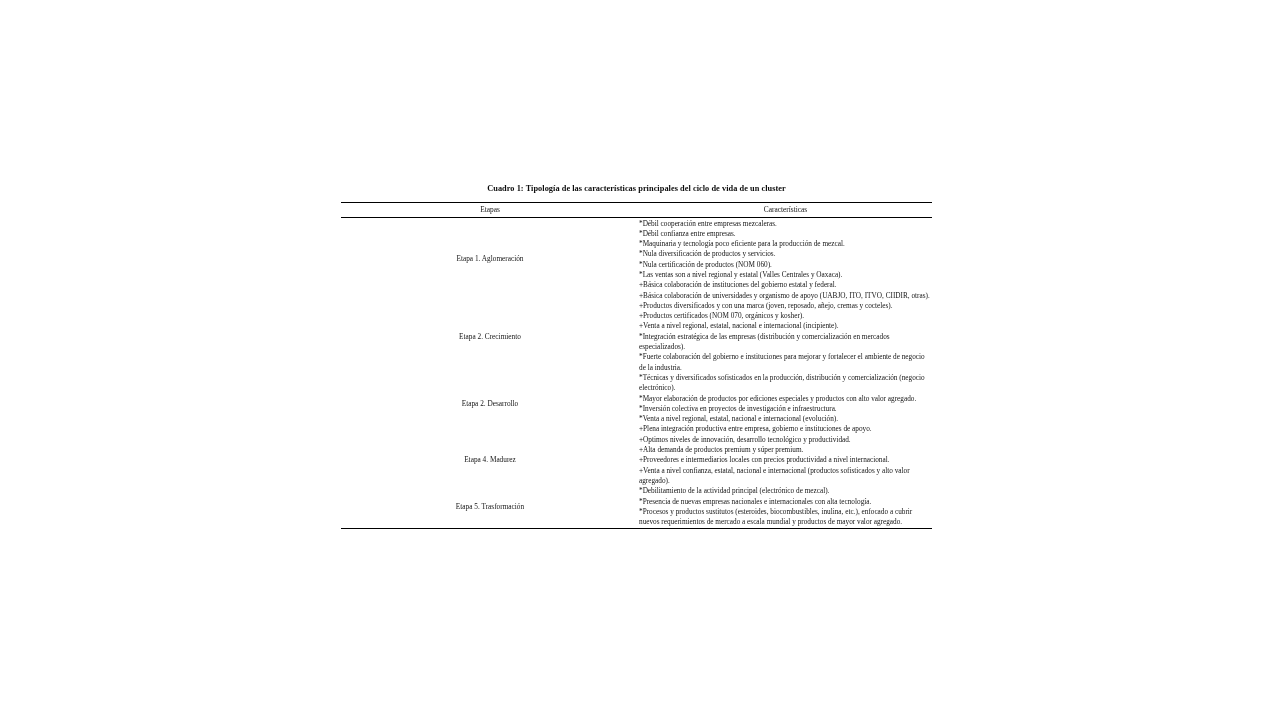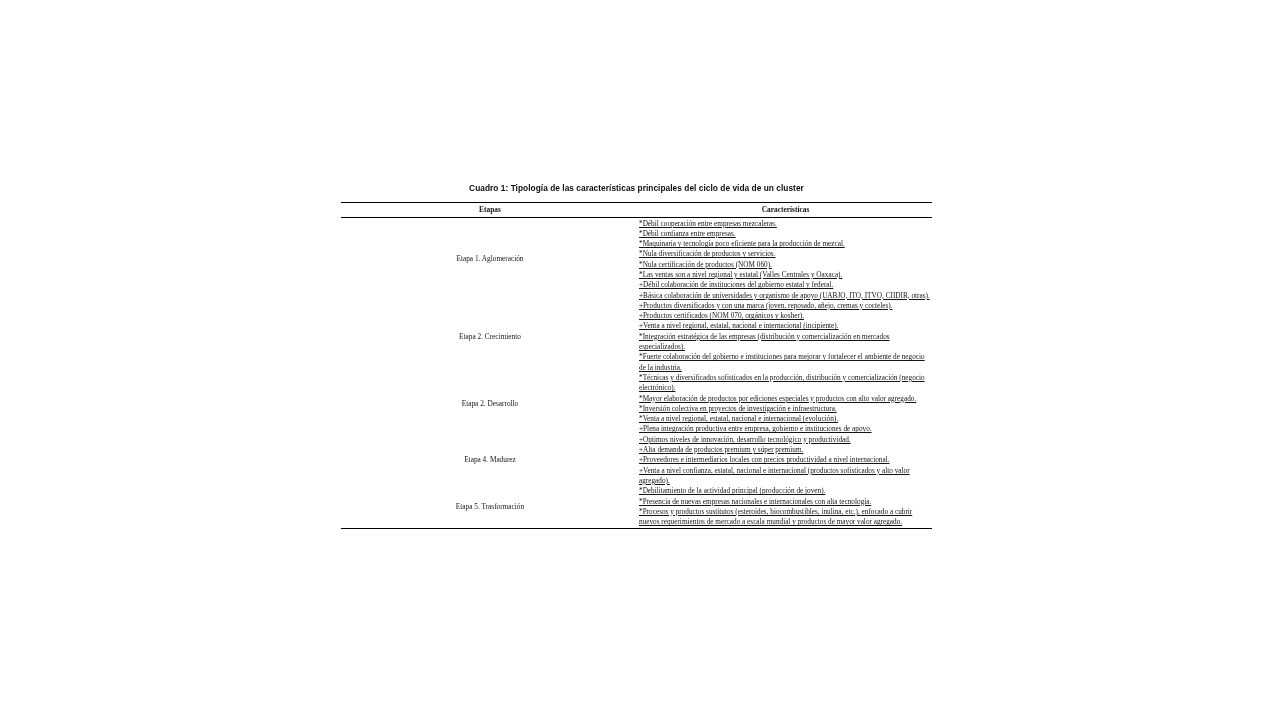--- a/index.html
+++ b/index.html
@@ -18,21 +18,21 @@
   }
 
   #sheet {
     position: absolute;
     left: 341px;
     top: 183px;
     width: 591px;
   }
 
   .table-caption {
-    font-family: Liberation Sans, sans-serif;
+    font-family: Liberation Serif, serif;
     font-weight: bold;
     font-size: 8.3px;
     line-height: 11px;
     text-align: center;
     letter-spacing: 0.05px;
     margin: 0 0 8px 0;
     color: #0d0d0d;
     white-space: nowrap;
   }
 
@@ -42,21 +42,21 @@
     table-layout: fixed;
     font-size: 7.2px;
     line-height: 10.25px;
     color: #141414;
   }
 
   table.cuadro col.c-etapas { width: 298px; }
   table.cuadro col.c-caract { width: 293px; }
 
   table.cuadro thead th {
-    font-weight: bold;
+    font-weight: normal;
     font-size: 7.4px;
     line-height: 10px;
     text-align: center;
     padding: 1.5px 2px 2.5px 2px;
     vertical-align: bottom;
   }
 
   table.cuadro thead tr.hdr-row {
     border-top: 1.4px solid #000;
     border-bottom: 1.1px solid #000;
@@ -78,21 +78,20 @@
     font-size: 7.3px;
     line-height: 10.25px;
     white-space: nowrap;
     vertical-align: middle;
     text-align: center;
   }
 
   td.caract-cell {
     padding: 0 6px 0 4px;
     vertical-align: top;
-    text-decoration: underline;
   }
 
   ul.bullets {
     list-style: none;
     margin: 0;
     padding: 0;
   }
   ul.bullets li {
     margin: 0;
     padding: 0;
@@ -128,21 +127,21 @@
         <tr>
           <td class="etapa-cell">Etapa 1. Aglomeración</td>
           <td class="caract-cell">
             <ul class="bullets">
               <li>*Débil cooperación entre empresas mezcaleras.</li>
               <li>*Débil confianza entre empresas.</li>
               <li>*Maquinaria y tecnología poco eficiente para la producción de mezcal.</li>
               <li>*Nula diversificación de productos y servicios.</li>
               <li>*Nula certificación de productos (NOM 060).</li>
               <li>*Las ventas son a nivel regional y estatal (Valles Centrales y Oaxaca).</li>
-              <li>+Débil colaboración de instituciones del gobierno estatal y federal.</li>
+              <li>+Básica colaboración de instituciones del gobierno estatal y federal.</li>
               <li>+Básica colaboración de universidades y organismo de apoyo (UABJO, ITO, ITVO, CIIDIR, otras).</li>
             </ul>
           </td>
         </tr>
         <tr>
           <td class="etapa-cell">Etapa 2. Crecimiento</td>
           <td class="caract-cell">
             <ul class="bullets">
               <li>+Productos diversificados y con una marca (joven, reposado, añejo, cremas y cocteles).</li>
               <li>+Productos certificados (NOM 070, orgánicos y kosher).</li>
@@ -172,21 +171,21 @@
               <li>+Alta demanda de productos premium y súper premium.</li>
               <li>+Proveedores e intermediarios locales con precios productividad a nivel internacional.</li>
               <li>+Venta a nivel confianza, estatal, nacional e internacional (productos sofisticados y alto valor agregado).</li>
             </ul>
           </td>
         </tr>
         <tr class="last-row">
           <td class="etapa-cell">Etapa 5. Trasformación</td>
           <td class="caract-cell">
             <ul class="bullets">
-              <li>*Debilitamiento de la actividad principal (producción de joven).</li>
+              <li>*Debilitamiento de la actividad principal (electrónico de mezcal).</li>
               <li>*Presencia de nuevas empresas nacionales e internacionales con alta tecnología.</li>
               <li>*Procesos y productos sustitutos (esteroides, biocombustibles, inulina, etc.), enfocado a cubrir nuevos requerimientos de mercado a escala mundial y productos de mayor valor agregado.</li>
             </ul>
           </td>
         </tr>
       </tbody>
   </table>
 
 </div>
 

